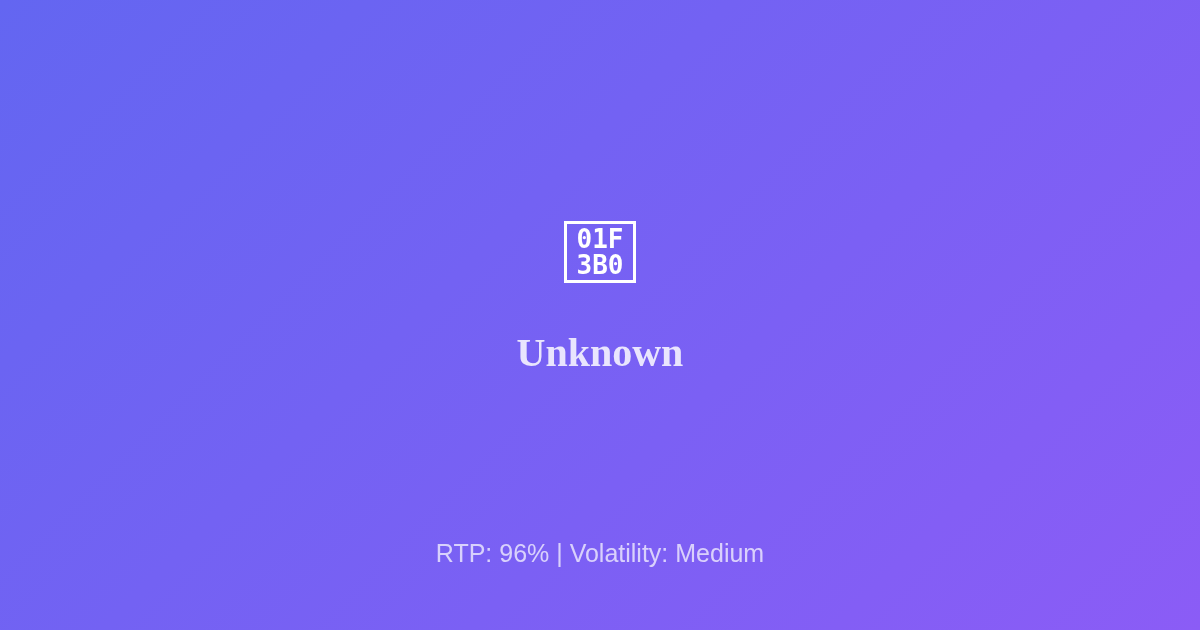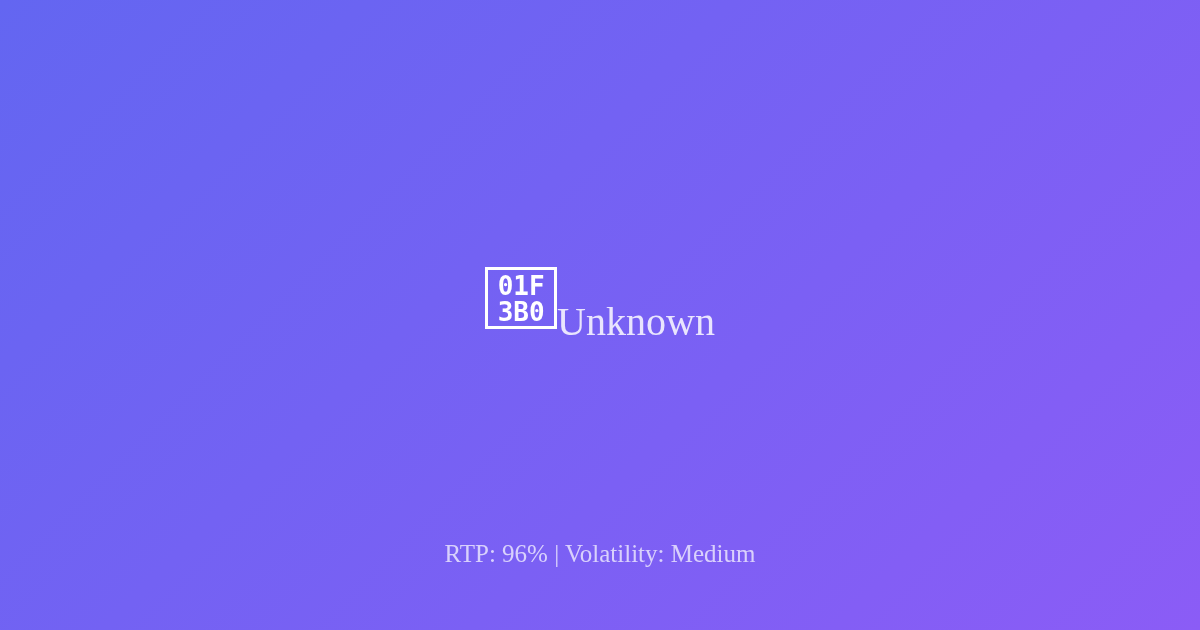--- a/index.html
+++ b/index.html
@@ -27,21 +27,21 @@
     text-align: center;
   }
 
   #hero-block {
     position: absolute;
     left: 0;
     right: 0;
     top: 0;
     bottom: 0;
     display: flex;
-    flex-direction: row;
+    flex-direction: column;
     align-items: center;
     justify-content: center;
     padding-bottom: 34px;
   }
 
   .title-row {
     display: flex;
     align-items: center;
     justify-content: center;
     gap: 26px;
@@ -76,32 +76,32 @@
     font-size: 72px;
     font-weight: 700;
     color: #ffffff;
     letter-spacing: 0.5px;
     white-space: nowrap;
   }
 
   .game-subtitle {
     font-family: "Liberation Serif", "DejaVu Serif", serif;
     font-size: 40px;
-    font-weight: 400;
+    font-weight: 700;
     color: rgba(255, 255, 255, 0.84);
     margin-top: 46px;
     white-space: nowrap;
   }
 
   #game-meta {
     position: absolute;
     left: 0;
     right: 0;
     bottom: 62px;
-    font-family: Liberation Serif, serif;
+    font-family: Liberation Sans, sans-serif;
     font-size: 25px;
     font-weight: 400;
     color: rgba(255, 255, 255, 0.71);
     text-align: center;
     white-space: nowrap;
   }
 </style>
 </head>
 <body>
 

